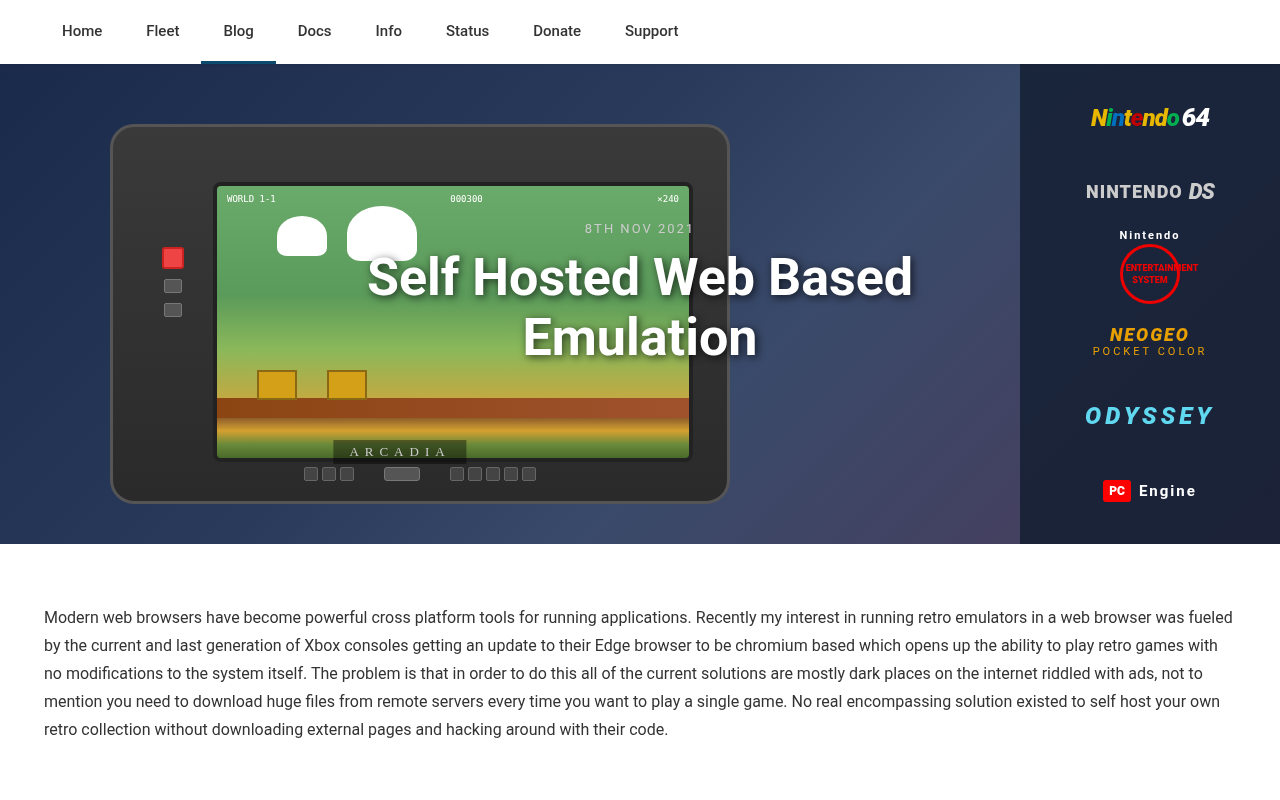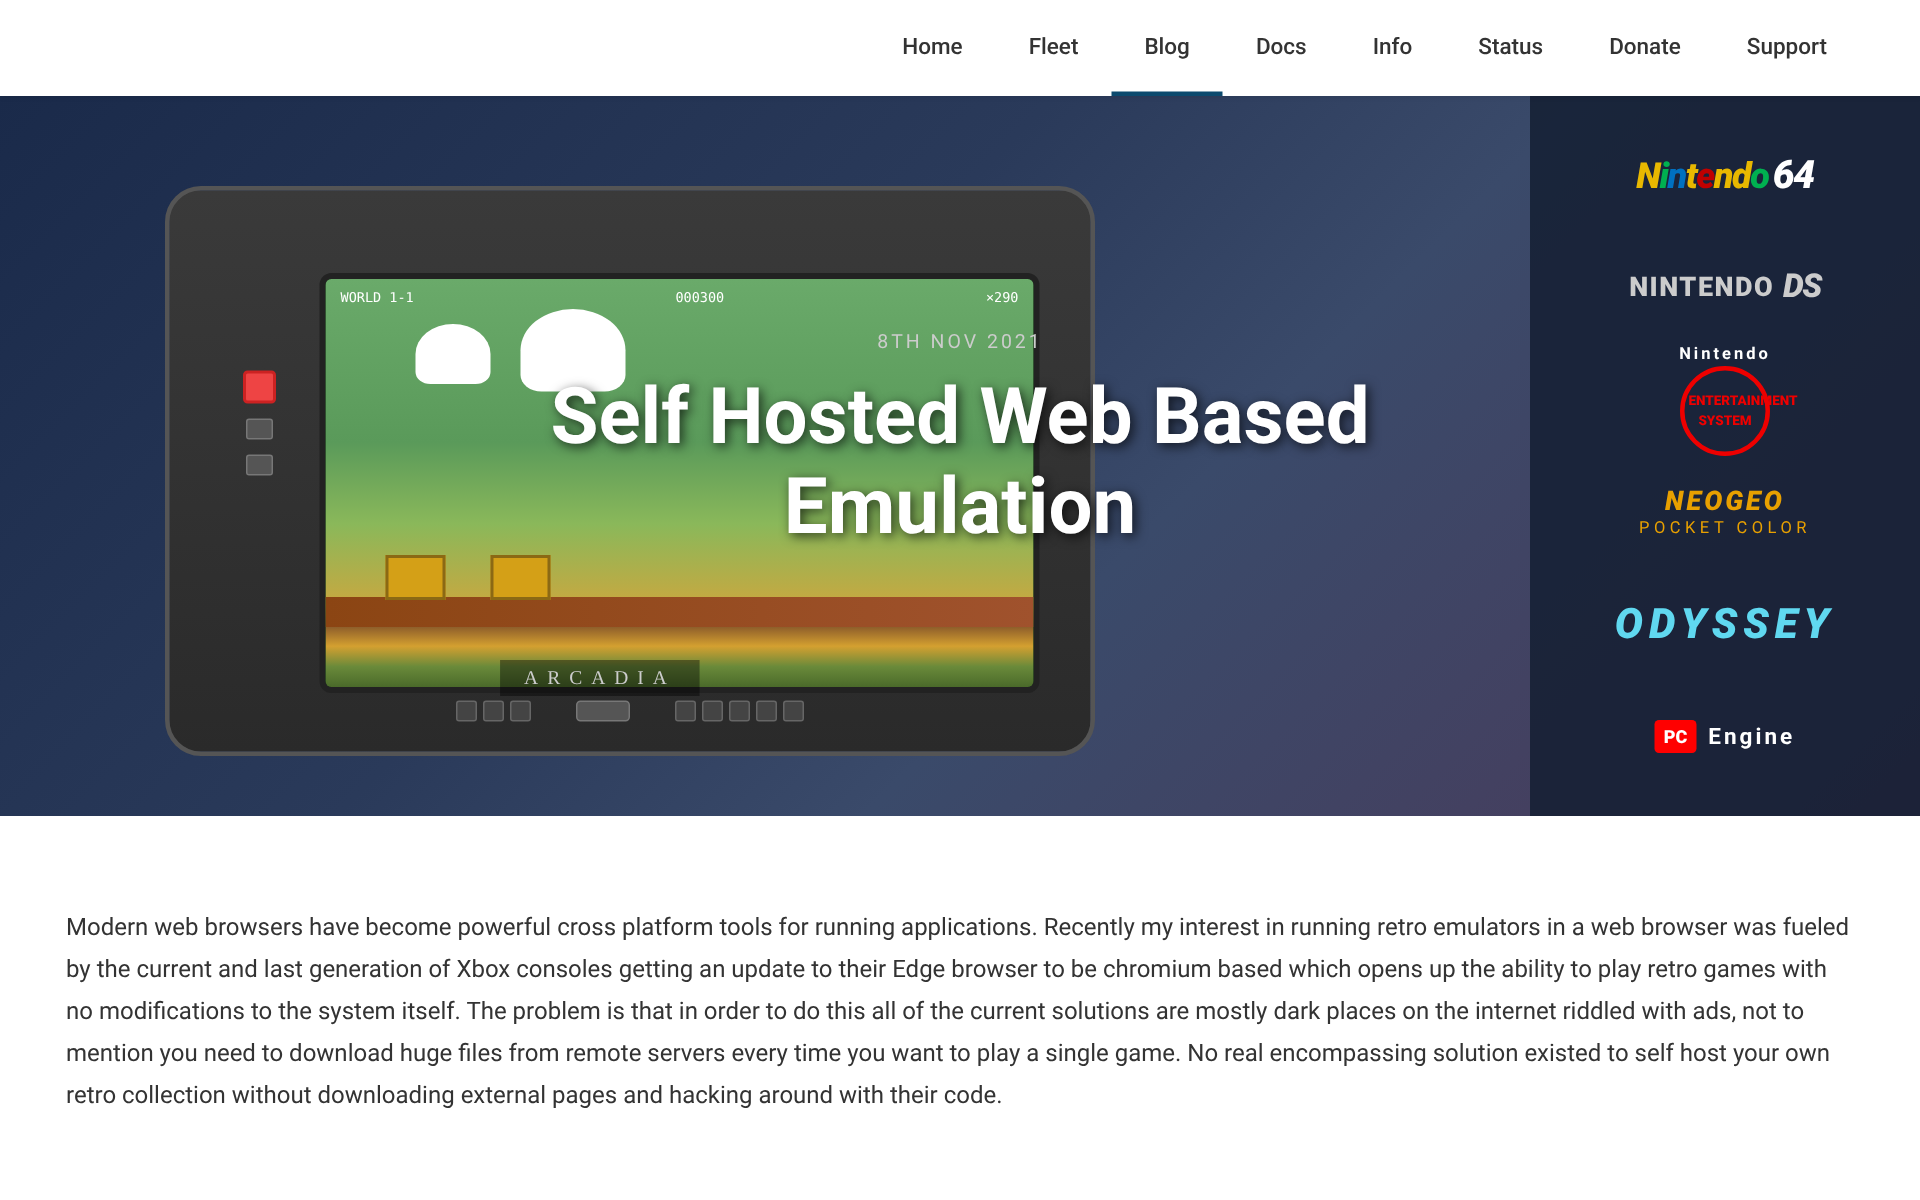--- a/index.html
+++ b/index.html
@@ -6,21 +6,20 @@
     body { font-family: -apple-system, BlinkMacSystemFont, 'Segoe UI', Roboto, sans-serif; background: #fff; color: #333; }
 
     
     nav {
       position: fixed;
       top: 0; left: 0; right: 0;
       height: 64px;
       background: #fff;
       display: flex;
       align-items: center;
-      justify-content: flex-end;
       padding: 0 40px;
       z-index: 100;
       box-shadow: 0 1px 3px rgba(0,0,0,0.08);
     }
     nav a {
       display: flex;
       align-items: center;
       height: 64px;
       padding: 0 22px;
       text-decoration: none;
@@ -230,21 +229,21 @@
 
             <div style="position:absolute;bottom:40px;left:0;right:0;height:20px;background:linear-gradient(90deg,#8b4513,#a0522d);"></div>
             <div style="position:absolute;bottom:58px;left:40px;width:40px;height:30px;background:#d4a017;border:2px solid #8b6914;"></div>
             <div style="position:absolute;bottom:58px;left:110px;width:40px;height:30px;background:#d4a017;border:2px solid #8b6914;"></div>
             <div style="position:absolute;top:30px;left:60px;width:50px;height:40px;background:white;border-radius:50% 50% 20% 20%;"></div>
             <div style="position:absolute;top:20px;left:130px;width:70px;height:55px;background:white;border-radius:50% 50% 20% 20%;"></div>
 
             <div style="position:absolute;top:8px;left:10px;right:10px;display:flex;justify-content:space-between;font-family:monospace;font-size:9px;color:white;">
               <span>WORLD 1-1</span>
                 <span>000300</span>
-                <span>×290</span>
+                <span>×240</span>
             </div>
           </div>
         </div>
 
         <div style="position:absolute;bottom:20px;left:50%;transform:translateX(-50%);display:flex;gap:30px;align-items:center;">
           <div style="display:flex;gap:4px;">
             <div style="width:14px;height:14px;background:#444;border:1px solid #666;border-radius:2px;"></div>
             <div style="width:14px;height:14px;background:#444;border:1px solid #666;border-radius:2px;"></div>
             <div style="width:14px;height:14px;background:#444;border:1px solid #666;border-radius:2px;"></div>
           </div>
@@ -297,21 +296,21 @@
     </div>
 
     <div class="logo-item">
       <div style="display:flex;flex-direction:column;align-items:center;">
         <span style="color:#e8a000;font-weight:900;font-size:18px;letter-spacing:2px;font-style:italic;">NEOGEO</span>
         <span style="color:#e8a000;font-size:11px;letter-spacing:3px;">POCKET COLOR</span>
       </div>
     </div>
 
     <div class="logo-item">
-      <span style="color:#60d8f0;font-weight:900;font-size:28px;letter-spacing:4px;font-style:italic;">ODYSSEY</span>
+      <span style="color:#60d8f0;font-weight:900;font-size:24px;letter-spacing:4px;font-style:italic;">ODYSSEY</span>
     </div>
 
     <div class="logo-item">
       <div style="display:flex;align-items:center;gap:8px;">
         <div style="background:#f00;color:#fff;font-weight:900;font-size:12px;padding:4px 6px;border-radius:3px;">PC</div>
         <span style="color:#fff;font-weight:700;font-size:15px;letter-spacing:2px;">Engine</span>
       </div>
     </div>
   </div>
 </div>

